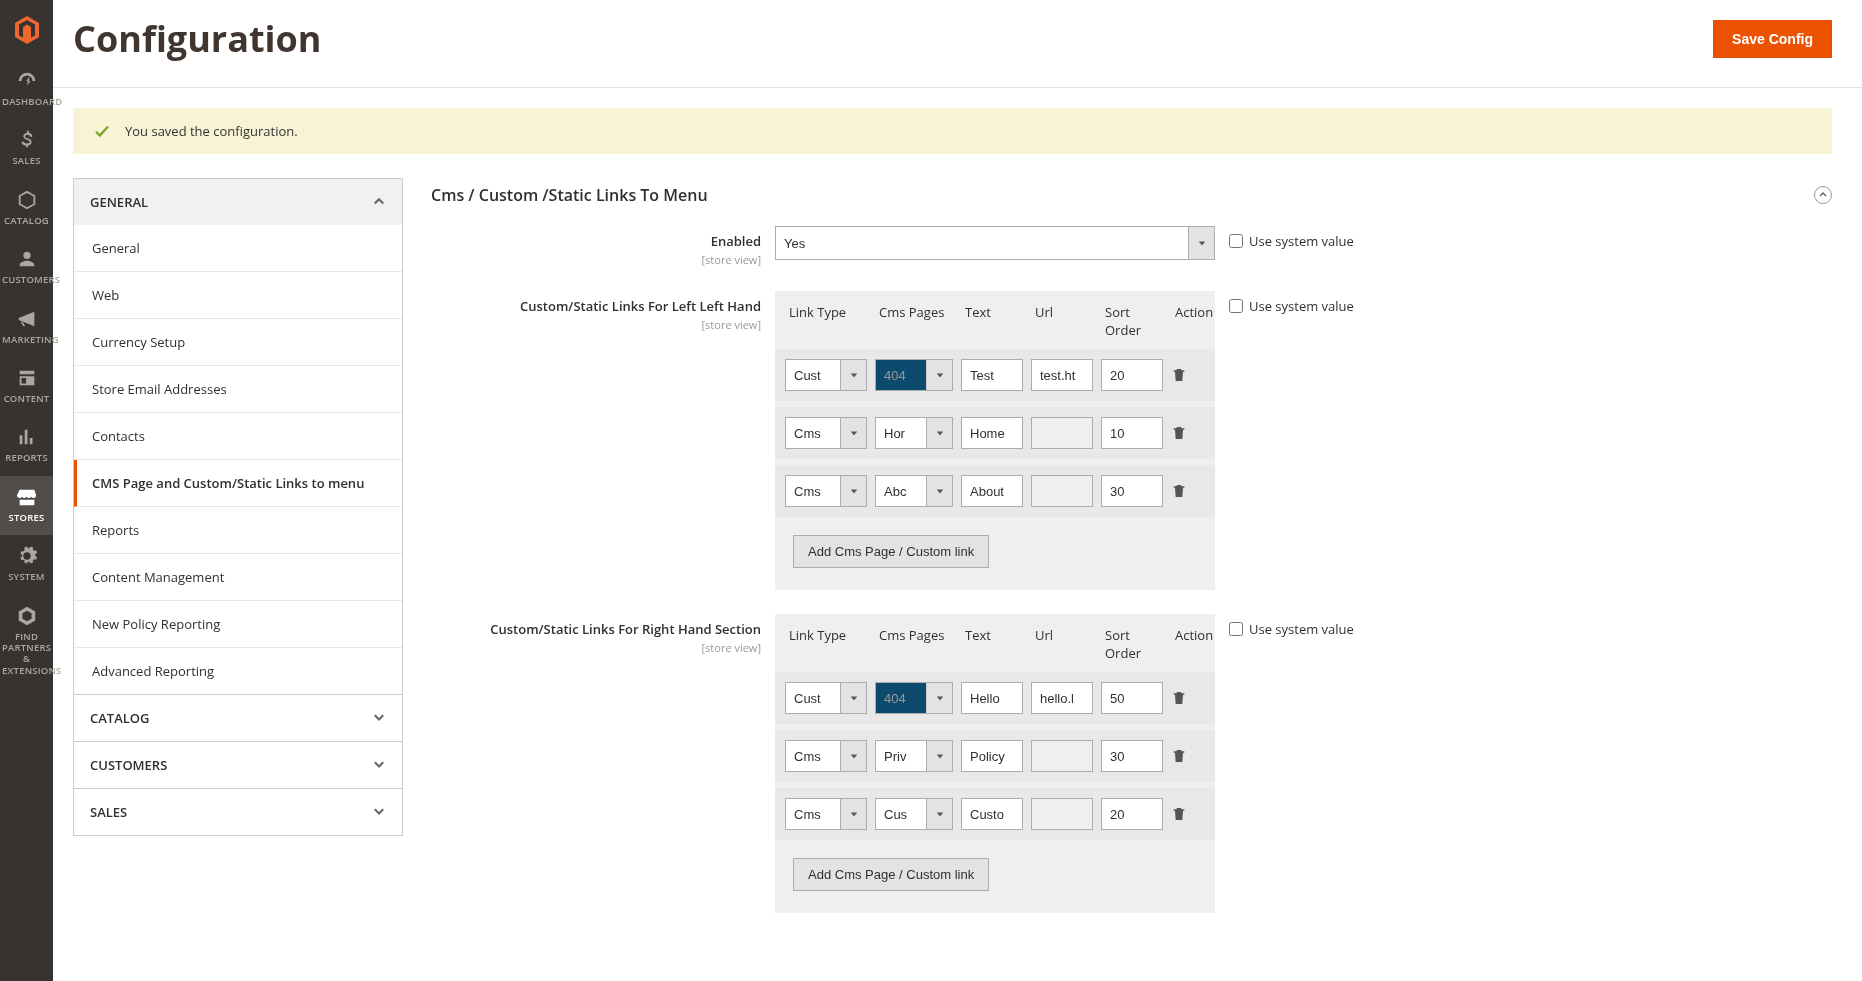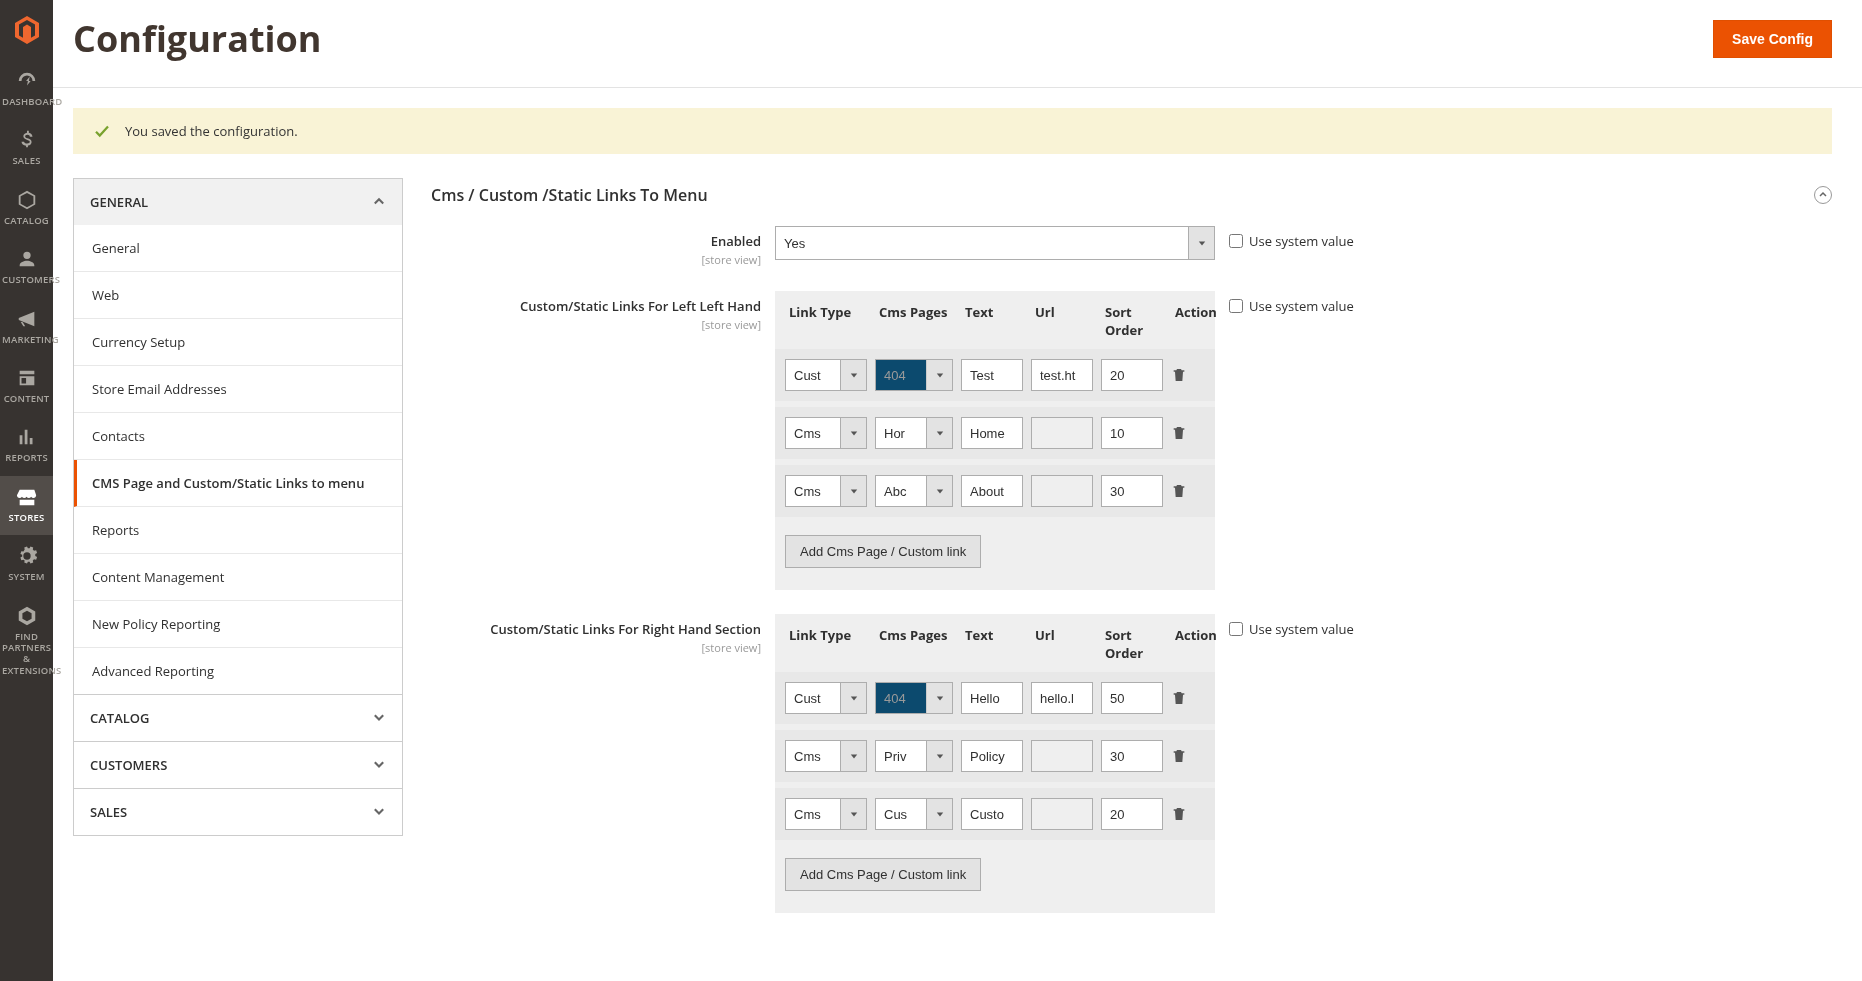--- a/index.html
+++ b/index.html
@@ -67,33 +67,33 @@
 .sel.disabled .dd{border-left-color:#ccc;}
 
 
 .inp{border:1px solid #adadad;height:32px;padding:0 8px;font-size:13px;color:#303030;width:100%;outline:none;}
 .inp:disabled{background:#efefef;color:#999;}
 .trash{cursor:pointer;color:#555;display:inline-flex;}
 .trash svg{width:16px;height:16px;}
 .btn-secondary{background:#e3e3e3;border:1px solid #adadad;padding:8px 14px;font-size:13px;color:#303030;cursor:pointer;margin:6px 4px 10px 10px;}
 
 .links-wrap{background:#efefef;padding:0;}
-.links-wrap .thead{display:flex;padding:12px 10px 10px;font-weight:700;}
+.links-wrap .thead{display:flex;padding:12px 10px 10px;font-weight:400;}
 .links-wrap .thead>div,.links-wrap .body-row>div{padding:0 4px;}
 .links-wrap .body-row{display:flex;align-items:center;padding:10px 6px;background:#e8e8e8;margin:0 0 6px;}
 .links-wrap .body-row:first-of-type{margin-top:0;}
 .c-type{flex:0 0 90px;}
 .c-cms{flex:0 0 86px;}
 .c-text{flex:0 0 70px;}
 .c-url{flex:0 0 70px;}
 .c-sort{flex:0 0 70px;}
 .c-act{flex:0 0 40px;display:flex;justify-content:flex-start;}
 .links-wrap .sel{height:32px;}
 .links-wrap .sel input{width:100%;}
-.addbtn-row{padding:6px 0 12px;}
+.addbtn-row{padding:6px 8px 12px;}
 </style>
 </head>
 <body>
 
 <div class="page">
   <nav class="sidenav">
     <div class="logo">
       <svg viewBox="0 0 32 32" fill="#ef672f">
           <path d="M16 2 L28 9 L28 23 L16 30 L4 23 L4 9 Z M16 6 L8 10.5 L8 21.5 L12 23.8 L12 13 L16 10.5 L20 13 L20 23.8 L24 21.5 L24 10.5 Z"></path>
         </svg>

